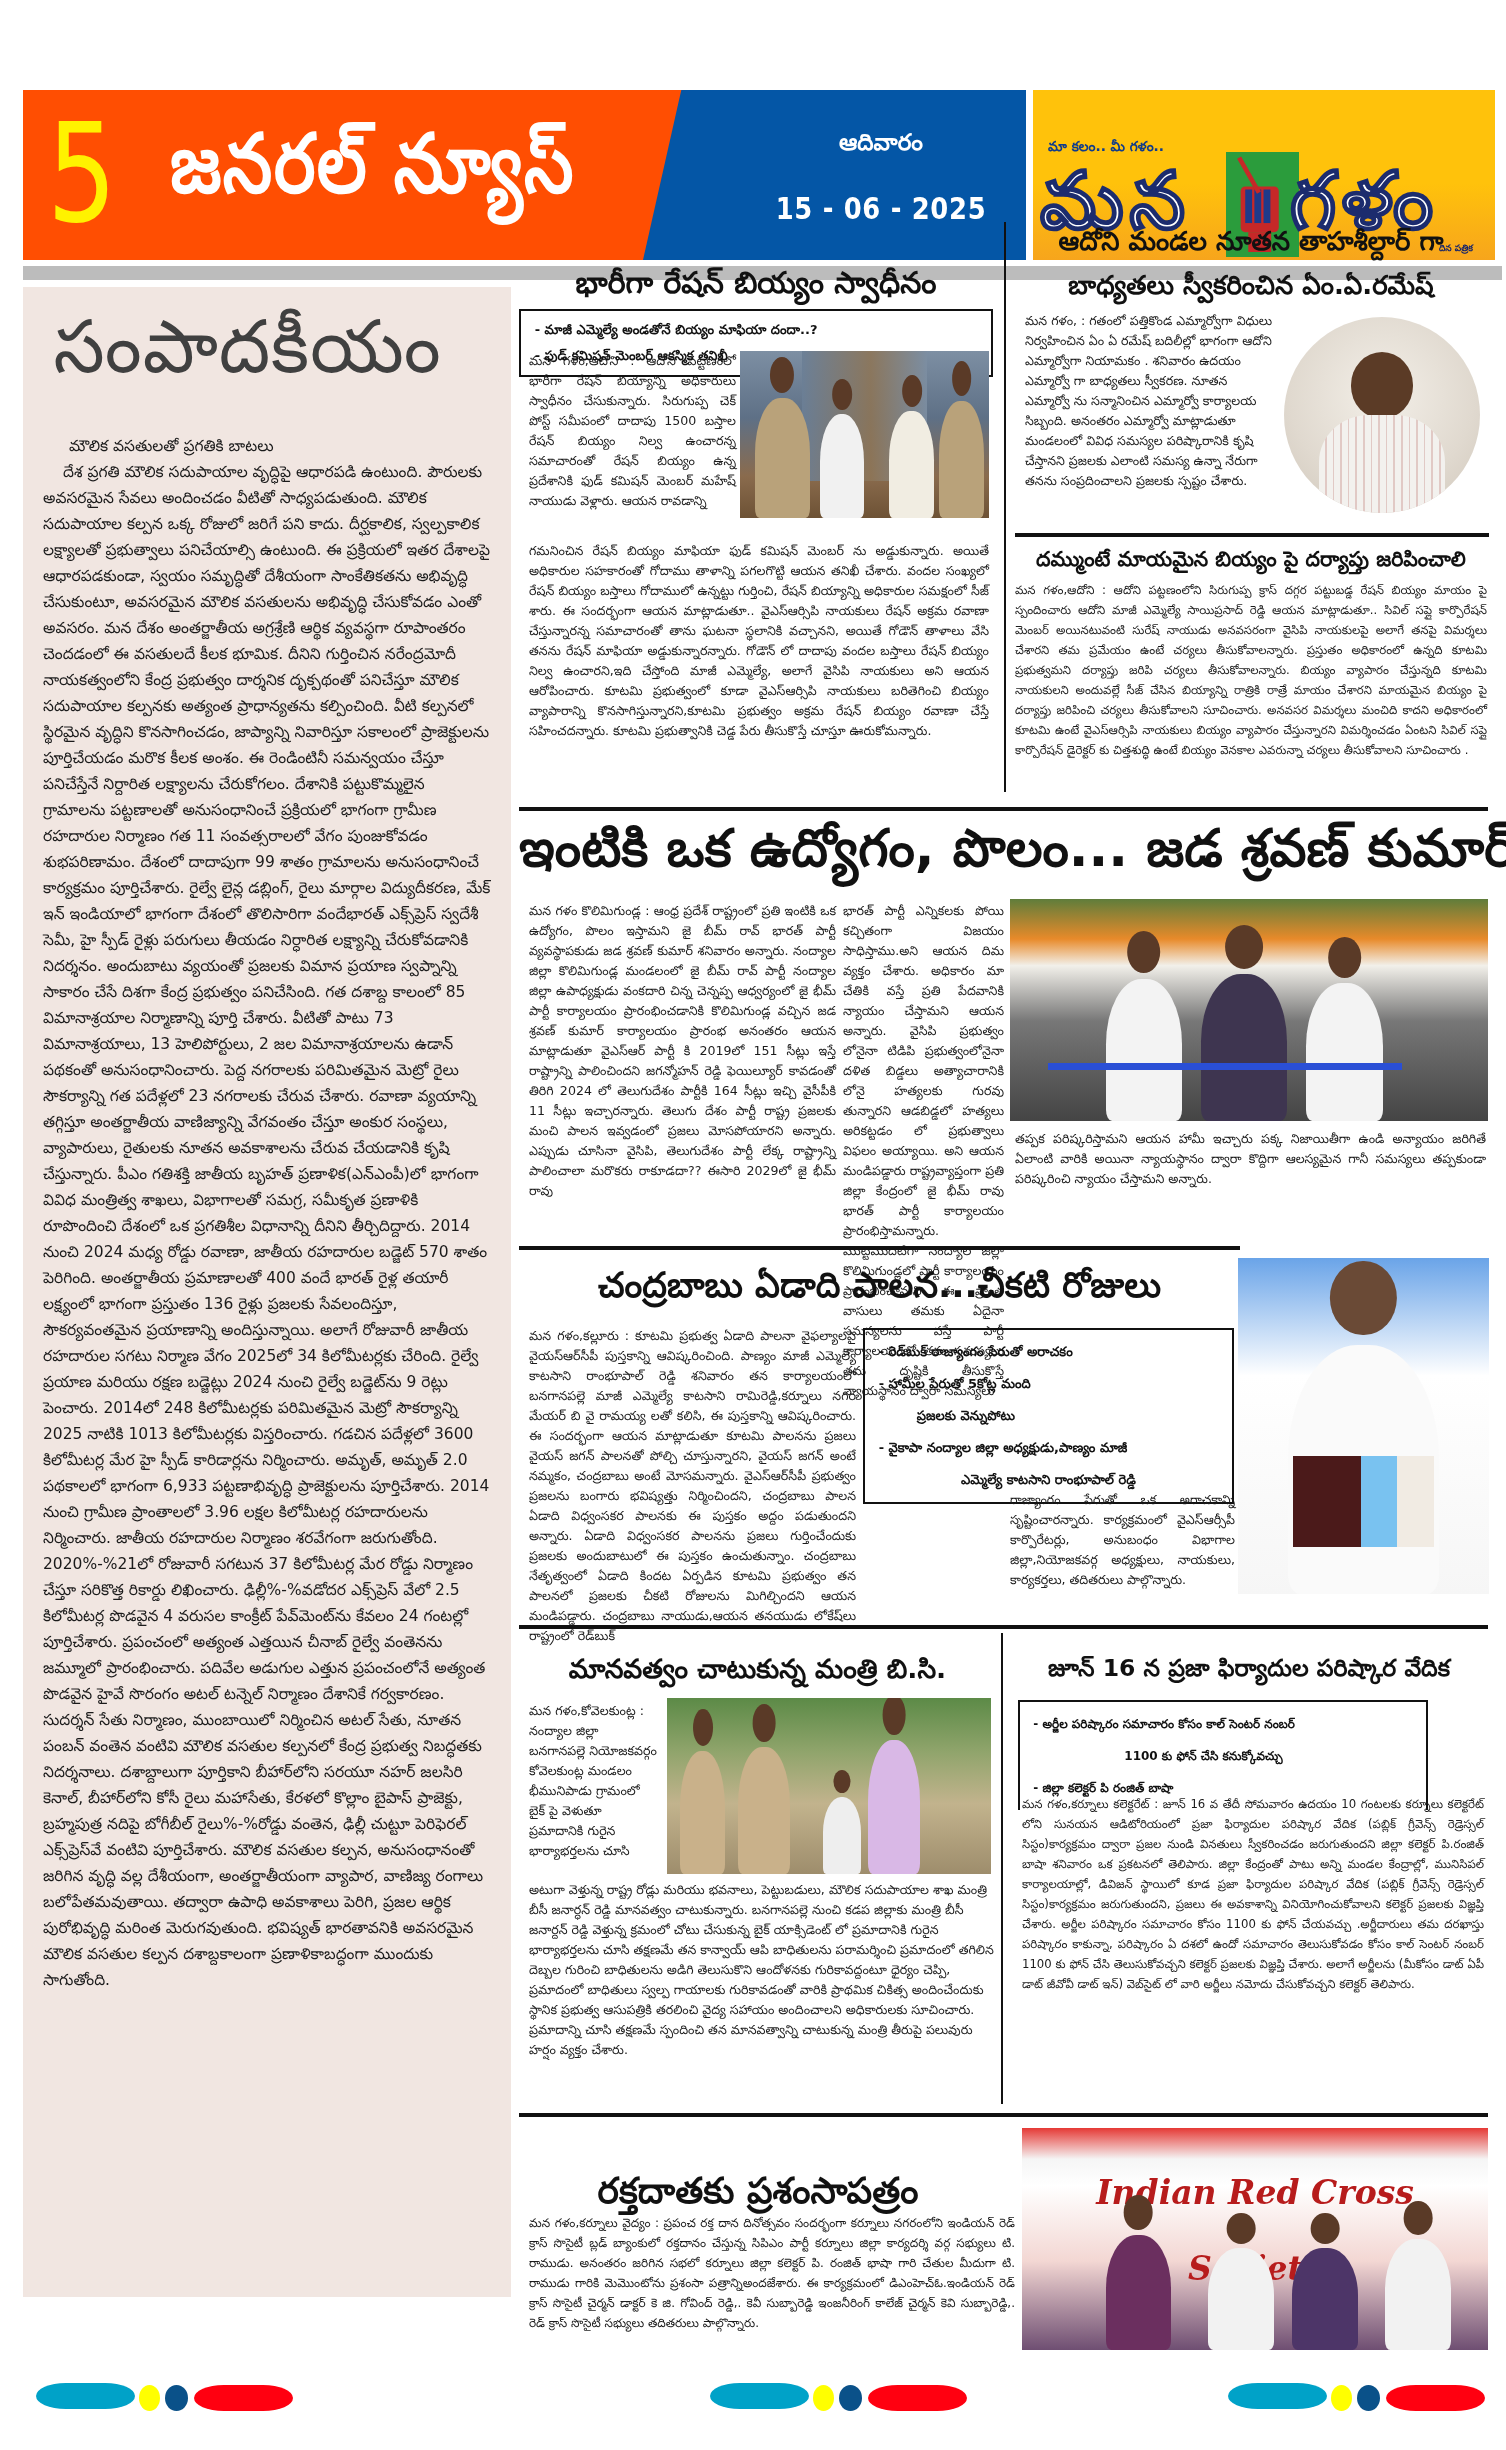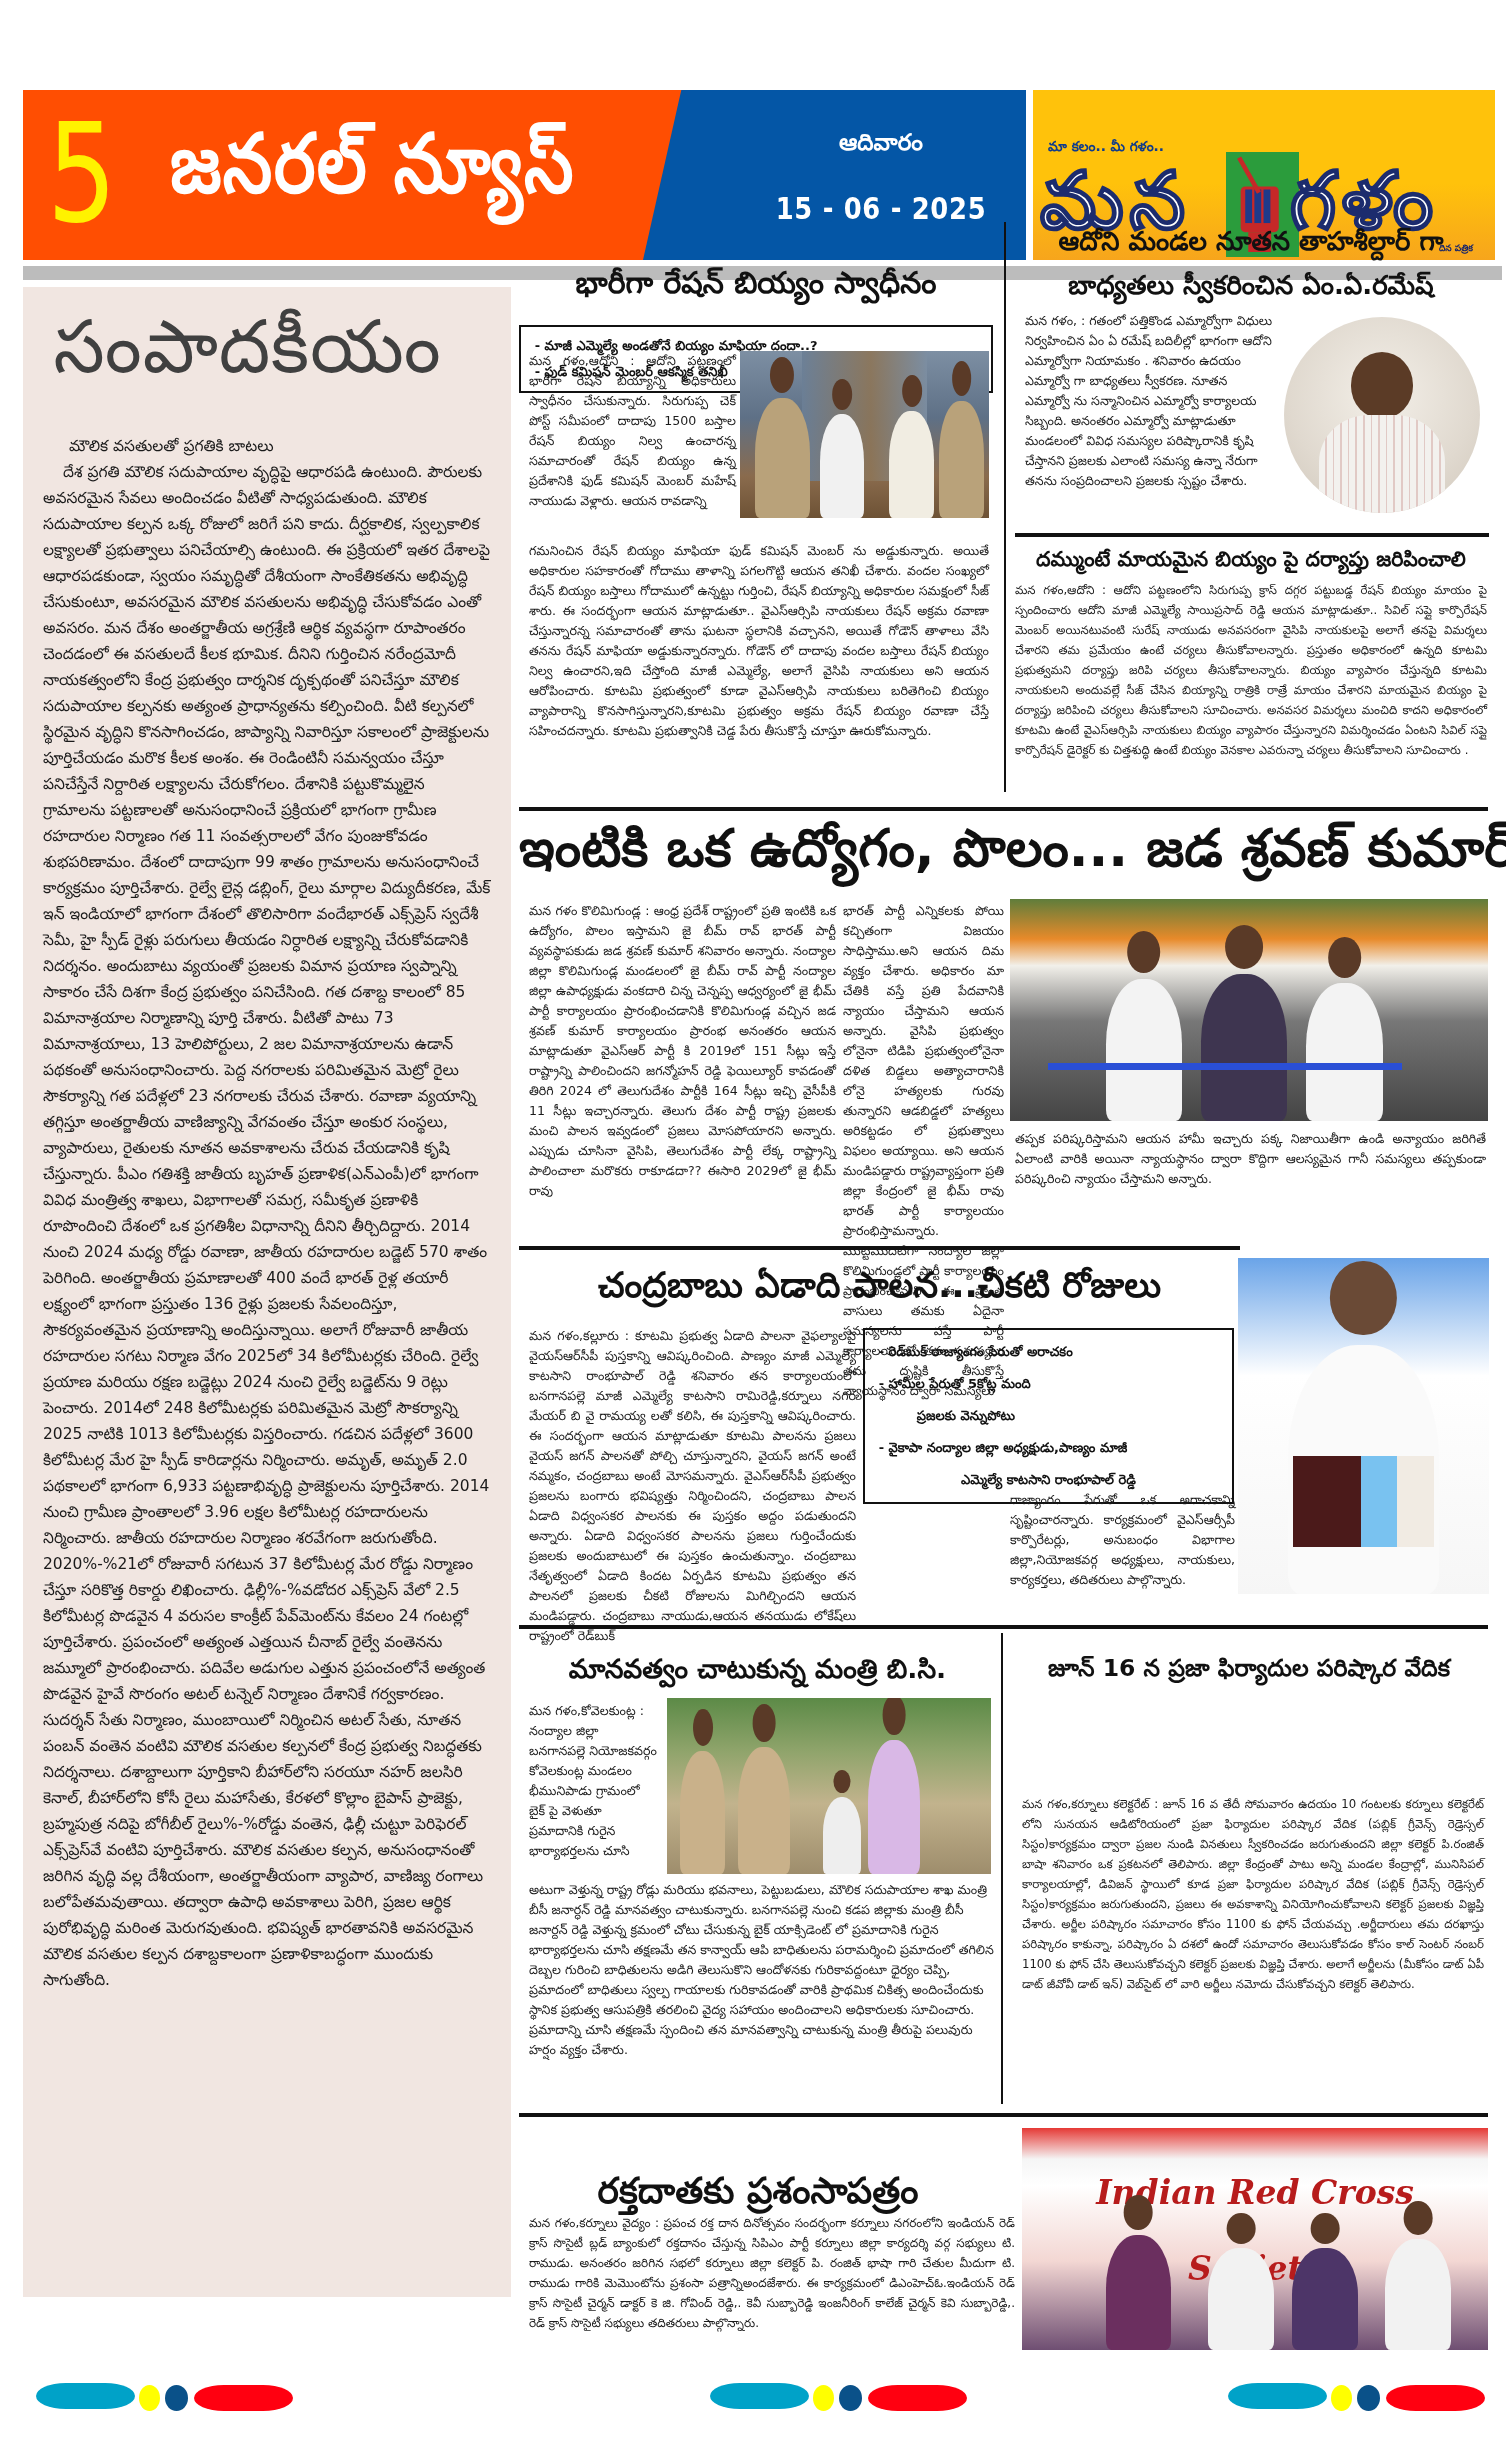--- a/index.html
+++ b/index.html
@@ -88,21 +88,21 @@
 <section class="editorial">
   <h1 class="editorial-title">సంపాదకీయం</h1>
   <div class="editorial-body">
     <span class="kicker">మౌలిక వసతులతో ప్రగతికి బాటలు</span>
     <span class="para">దేశ ప్రగతి మౌలిక సదుపాయాల వృద్ధిపై ఆధారపడి ఉంటుంది. పౌరులకు అవసరమైన సేవలు అందించడం వీటితో సాధ్యపడుతుంది. మౌలిక సదుపాయాల కల్పన ఒక్క రోజులో జరిగే పని కాదు. దీర్ఘకాలిక, స్వల్పకాలిక లక్ష్యాలతో ప్రభుత్వాలు పనిచేయాల్సి ఉంటుంది. ఈ ప్రక్రియలో ఇతర దేశాలపై ఆధారపడకుండా, స్వయం సమృద్ధితో దేశీయంగా సాంకేతికతను అభివృద్ధి చేసుకుంటూ, అవసరమైన మౌలిక వసతులను అభివృద్ధి చేసుకోవడం ఎంతో అవసరం. మన దేశం అంతర్జాతీయ అగ్రశ్రేణి ఆర్థిక వ్యవస్థగా రూపాంతరం చెందడంలో ఈ వసతులదే కీలక భూమిక. దీనిని గుర్తించిన నరేంద్రమోదీ నాయకత్వంలోని కేంద్ర ప్రభుత్వం దార్శనిక దృక్పథంతో పనిచేస్తూ మౌలిక సదుపాయాల కల్పనకు అత్యంత ప్రాధాన్యతను కల్పించింది. వీటి కల్పనలో స్థిరమైన వృద్ధిని కొనసాగించడం, జాప్యాన్ని నివారిస్తూ సకాలంలో ప్రాజెక్టులను పూర్తిచేయడం మరొక కీలక అంశం. ఈ రెండింటినీ సమన్వయం చేస్తూ పనిచేస్తేనే నిర్దారిత లక్ష్యాలను చేరుకోగలం. దేశానికి పట్టుకొమ్మలైన గ్రామాలను పట్టణాలతో అనుసంధానించే ప్రక్రియలో భాగంగా గ్రామీణ రహదారుల నిర్మాణం గత 11 సంవత్సరాలలో వేగం పుంజుకోవడం శుభపరిణామం. దేశంలో దాదాపుగా 99 శాతం గ్రామాలను అనుసంధానించే కార్యక్రమం పూర్తిచేశారు. రైల్వే లైన్ల డబ్లింగ్, రైలు మార్గాల విద్యుదీకరణ, మేక్ ఇన్ ఇండియాలో భాగంగా దేశంలో తొలిసారిగా వందేభారత్ ఎక్స్‌ప్రెస్ స్వదేశీ సెమీ, హై స్పీడ్ రైళ్లు పరుగులు తీయడం నిర్ధారిత లక్ష్యాన్ని చేరుకోవడానికి నిదర్శనం. అందుబాటు వ్యయంతో ప్రజలకు విమాన ప్రయాణ స్వప్నాన్ని సాకారం చేసే దిశగా కేంద్ర ప్రభుత్వం పనిచేసింది. గత దశాబ్ద కాలంలో 85 విమానాశ్రయాల నిర్మాణాన్ని పూర్తి చేశారు. వీటితో పాటు 73 విమానాశ్రయాలు, 13 హెలిపోర్టులు, 2 జల విమానాశ్రయాలను ఉడాన్ పథకంతో అనుసంధానించారు. పెద్ద నగరాలకు పరిమితమైన మెట్రో రైలు సౌకర్యాన్ని గత పదేళ్లలో 23 నగరాలకు చేరువ చేశారు. రవాణా వ్యయాన్ని తగ్గిస్తూ అంతర్జాతీయ వాణిజ్యాన్ని వేగవంతం చేస్తూ అంకుర సంస్థలు, వ్యాపారులు, రైతులకు నూతన అవకాశాలను చేరువ చేయడానికి కృషి చేస్తున్నారు. పీఎం గతిశక్తి జాతీయ బృహత్ ప్రణాళిక(ఎన్‌ఎంపీ)లో భాగంగా వివిధ మంత్రిత్వ శాఖలు, విభాగాలతో సమగ్ర, సమీకృత ప్రణాళికి రూపొందించి దేశంలో ఒక ప్రగతిశీల విధానాన్ని దీనిని తీర్చిదిద్దారు. 2014 నుంచి 2024 మధ్య రోడ్డు రవాణా, జాతీయ రహదారుల బడ్జెట్ 570 శాతం పెరిగింది. అంతర్జాతీయ ప్రమాణాలతో 400 వందే భారత్ రైళ్ల తయారీ లక్ష్యంలో భాగంగా ప్రస్తుతం 136 రైళ్లు ప్రజలకు సేవలందిస్తూ, సౌకర్యవంతమైన ప్రయాణాన్ని అందిస్తున్నాయి. అలాగే రోజువారీ జాతీయ రహదారుల సగటు నిర్మాణ వేగం 2025లో 34 కిలోమీటర్లకు చేరింది. రైల్వే ప్రయాణ మరియు రక్షణ బడ్జెట్లు 2024 నుంచి రైల్వే బడ్జెట్‌ను 9 రెట్లు పెంచారు. 2014లో 248 కిలోమీటర్లకు పరిమితమైన మెట్రో సౌకర్యాన్ని 2025 నాటికి 1013 కిలోమీటర్లకు విస్తరించారు. గడచిన పదేళ్లలో 3600 కిలోమీటర్ల మేర హై స్పీడ్ కారిడార్లను నిర్మించారు. అమృత్, అమృత్ 2.0 పథకాలలో భాగంగా 6,933 పట్టణాభివృద్ధి ప్రాజెక్టులను పూర్తిచేశారు. 2014 నుంచి గ్రామీణ ప్రాంతాలలో 3.96 లక్షల కిలోమీటర్ల రహదారులను నిర్మించారు. జాతీయ రహదారుల నిర్మాణం శరవేగంగా జరుగుతోంది. 2020%-%21లో రోజువారీ సగటున 37 కిలోమీటర్ల మేర రోడ్డు నిర్మాణం చేస్తూ సరికొత్త రికార్డు లిఖించారు. ఢిల్లీ%-%వడోదర ఎక్స్‌ప్రెస్ వేలో 2.5 కిలోమీటర్ల పొడవైన 4 వరుసల కాంక్రీట్ పేవ్‌మెంట్‌ను కేవలం 24 గంటల్లో పూర్తిచేశారు. ప్రపంచంలో అత్యంత ఎత్తయిన చీనాబ్ రైల్వే వంతెనను జమ్మూలో ప్రారంభించారు. పదివేల అడుగుల ఎత్తున ప్రపంచంలోనే అత్యంత పొడవైన హైవే సొరంగం అటల్ టన్నెల్ నిర్మాణం దేశానికే గర్వకారణం. సుదర్శన్ సేతు నిర్మాణం, ముంబాయిలో నిర్మించిన అటల్ సేతు, నూతన పంబన్ వంతెన వంటివి మౌలిక వసతుల కల్పనలో కేంద్ర ప్రభుత్వ నిబద్ధతకు నిదర్శనాలు. దశాబ్దాలుగా పూర్తికాని బీహార్‌లోని సరయూ నహర్ జలసిరి కెనాల్, బీహార్‌లోని కోసీ రైలు మహాసేతు, కేరళలో కొల్లాం బైపాస్ ప్రాజెక్టు, బ్రహ్మపుత్ర నదిపై బోగీబీల్ రైలు%-%రోడ్డు వంతెన, ఢిల్లీ చుట్టూ పెరిఫెరల్ ఎక్స్‌ప్రెస్‌వే వంటివి పూర్తిచేశారు. మౌలిక వసతుల కల్పన, అనుసంధానంతో జరిగిన వృద్ధి వల్ల దేశీయంగా, అంతర్జాతీయంగా వ్యాపార, వాణిజ్య రంగాలు బలోపేతమవుతాయి. తద్వారా ఉపాధి అవకాశాలు పెరిగి, ప్రజల ఆర్థిక పురోభివృద్ధి మరింత మెరుగవుతుంది. భవిష్యత్ భారతావనికి అవసరమైన మౌలిక వసతుల కల్పన దశాబ్దకాలంగా ప్రణాళికాబద్ధంగా ముందుకు సాగుతోంది.</span>
   </div>
 </section>
 
 <article class="art" style="left:519px; top:222px; width:474px;">
   <h2 class="headline" style="font-size:30px; line-height:49px;margin-top:36px;">భారీగా రేషన్ బియ్యం స్వాధీనం</h2>
-  <div class="subhead-box" style="margin-top:18px; font-size:13px; line-height:26px;">
+  <div class="subhead-box" style="margin-top:2px; font-size:13px; line-height:26px;">
     <div>- మాజీ ఎమ్మెల్యే అండతోనే బియ్యం మాఫియా దందా..?</div>
     <div>- ఫుడ్ కమిషన్ మెంబర్ ఆకస్మిక తనిఖీ</div>
   </div>
 </article>
 <div class="body-text art" style="left:529px; top:351px; width:207px;">మన గళం,ఆదోని : ఆదోని పట్టణంలో భారీగా రేషన్ బియ్యాన్ని అధికారులు స్వాధీనం చేసుకున్నారు. సిరుగుప్ప చెక్ పోస్ట్ సమీపంలో దాదాపు 1500 బస్తాల రేషన్ బియ్యం నిల్వ ఉంచారన్న సమాచారంతో రేషన్ బియ్యం ఉన్న ప్రదేశానికి ఫుడ్ కమిషన్ మెంబర్ మహేష్ నాయుడు వెళ్లారు. ఆయన రావడాన్ని</div>
 <div class="photo photo-ration" style="left:740px; top:351px; width:249px; height:167px;">
   <div class="door"></div>
   <div class="person" style="left:6%; width:22%; height:72%; background:#b9a27a;">
       <div class="head"></div>
     </div>
@@ -195,20 +195,25 @@
       <div class="head"></div>
     </div>
   <div class="person" style="left:62%; width:16%; height:76%; background:#d9b8e6;">
       <div class="head"></div>
     </div>
 </div>
 <div class="body-text art" style="left:529px; top:1880px; width:465px; text-align:left;">అటుగా వెళ్తున్న రాష్ట్ర రోడ్లు మరియు భవనాలు, పెట్టుబడులు, మౌలిక సదుపాయాల శాఖ మంత్రి బీసీ జనార్ధన్ రెడ్డి మానవత్వం చాటుకున్నారు. బనగానపల్లె నుంచి కడప జిల్లాకు మంత్రి బీసీ జనార్దన్ రెడ్డి వెళ్తున్న క్రమంలో చోటు చేసుకున్న బైక్ యాక్సిడెంట్ లో ప్రమాదానికి గురైన భార్యాభర్తలను చూసి తక్షణమే తన కాన్వాయ్ ఆపి బాధితులను పరామర్శించి ప్రమాదంలో తగిలిన దెబ్బల గురించి బాధితులను అడిగి తెలుసుకొని ఆందోళనకు గురికావద్దంటూ ధైర్యం చెప్పి, ప్రమాదంలో బాధితులు స్వల్ప గాయాలకు గురికావడంతో వారికి ప్రాథమిక చికిత్స అందించేందుకు స్థానిక ప్రభుత్వ ఆసుపత్రికి తరలించి వైద్య సహాయం అందించాలని అధికారులకు సూచించారు. ప్రమాదాన్ని చూసి తక్షణమే స్పందించి తన మానవత్వాన్ని చాటుకున్న మంత్రి తీరుపై పలువురు హర్షం వ్యక్తం చేశారు.</div>
 
 <article class="art" style="left:1010px; top:1645px; width:478px;">
   <h2 class="headline" style="font-size:23.5px; line-height:47px;">జూన్ 16 న ప్రజా ఫిర్యాదుల పరిష్కార వేదిక</h2>
+  <div class="subhead-box" style="margin:7.6px 0 0 7.6px; width:410px; font-size:12px; line-height:32px; border-bottom:none;">
+    <div>- అర్జీల పరిష్కారం సమాచారం కోసం కాల్ సెంటర్ నంబర్</div>
+    <div style="padding-left:91px;">1100 కు ఫోన్ చేసి కనుక్కోవచ్చు</div>
+    <div>- జిల్లా కలెక్టర్ పి రంజిత్ బాషా</div>
+  </div>
 </article>
 <div class="body-text art" style="left:1022px; top:1794px; width:462px; font-size:11.7px; line-height:20px;">మన గళం,కర్నూలు కలెక్టరేట్ : జూన్ 16 వ తేదీ సోమవారం ఉదయం 10 గంటలకు కర్నూలు కలెక్టరేట్ లోని సునయన ఆడిటోరియంలో ప్రజా ఫిర్యాదుల పరిష్కార వేదిక (పబ్లిక్ గ్రీవెన్స్ రెడ్రెస్సల్ సిస్టం)కార్యక్రమం ద్వారా ప్రజల నుండి వినతులు స్వీకరించడం జరుగుతుందని జిల్లా కలెక్టర్ పి.రంజిత్ బాషా శనివారం ఒక ప్రకటనలో తెలిపారు. జిల్లా కేంద్రంతో పాటు అన్ని మండల కేంద్రాల్లో, మునిసిపల్ కార్యాలయాల్లో, డివిజన్ స్థాయిలో కూడ ప్రజా ఫిర్యాదుల పరిష్కార వేదిక (పబ్లిక్ గ్రీవెన్స్ రెడ్రెస్సల్ సిస్టం)కార్యక్రమం జరుగుతుందని, ప్రజలు ఈ అవకాశాన్ని వినియోగించుకోవాలని కలెక్టర్ ప్రజలకు విజ్ఞప్తి చేశారు. అర్జీల పరిష్కారం సమాచారం కోసం 1100 కు ఫోన్ చేయవచ్చు .అర్జీదారులు తమ దరఖాస్తు పరిష్కారం కాకున్నా, పరిష్కారం ఏ దశలో ఉందో సమాచారం తెలుసుకోవడం కోసం కాల్ సెంటర్ నంబర్ 1100 కు ఫోన్ చేసి తెలుసుకోవచ్చని కలెక్టర్ ప్రజలకు విజ్ఞప్తి చేశారు. అలాగే అర్జీలను (మీకోసం డాట్ ఏపీ డాట్ జీవోవీ డాట్ ఇన్) వెబ్‌సైట్ లో వారి అర్జీలు నమోదు చేసుకోవచ్చని కలెక్టర్ తెలిపారు.</div>
 
 <div class="hrule" style="left:519px; top:2113px; width:969px;"></div>
 
 <article class="art" style="left:519px; top:2127px; width:478px;">
   <h2 class="headline" style="font-size:36px; line-height:91px; margin-top:18px;">రక్తదాతకు ప్రశంసాపత్రం</h2>
 </article>
 <div class="photo photo-redcross" style="left:1022px; top:2128px; width:466px; height:222px;">
   <div class="banner">Indian Red Cross Society</div>

